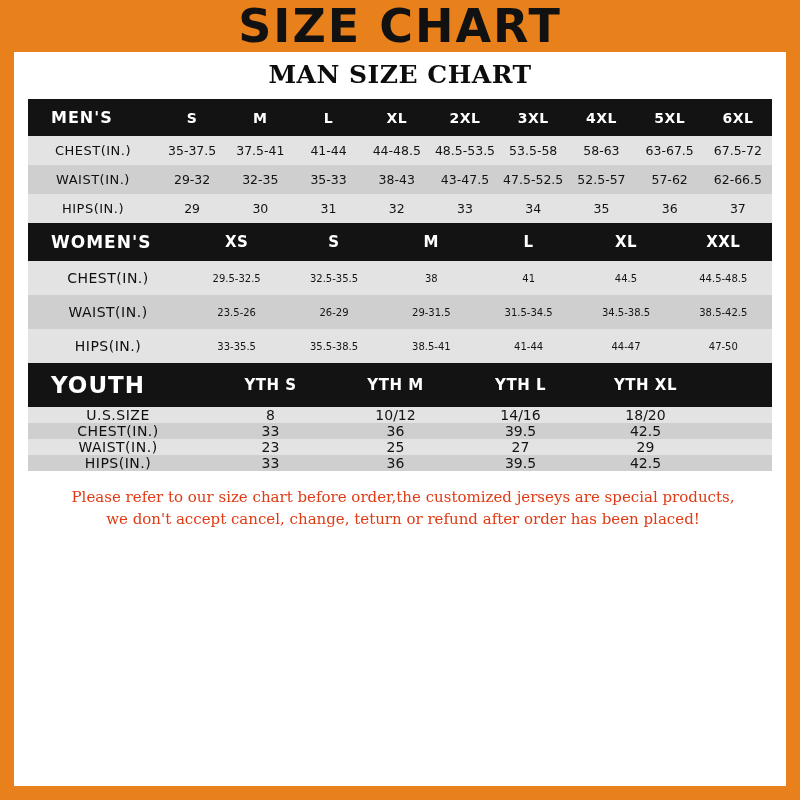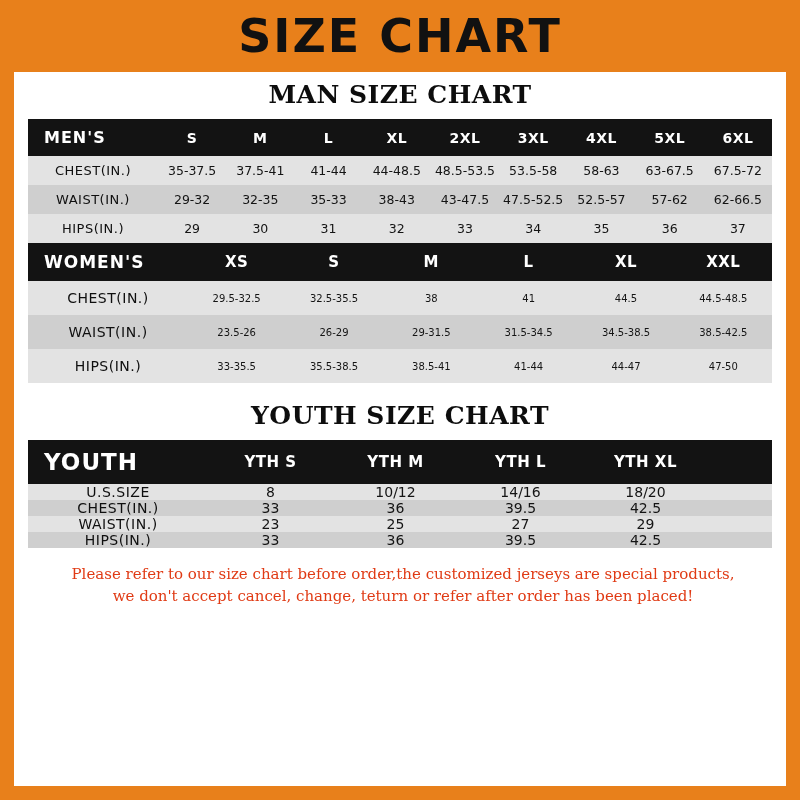--- a/index.html
+++ b/index.html
@@ -18,21 +18,21 @@
     width: 800px;
     height: 800px;
     background: #ffffff;
     box-sizing: border-box;
     border-left: 14px solid #e8801b;
     border-right: 14px solid #e8801b;
     border-bottom: 14px solid #e8801b;
   }
   .banner {
     background: #e8801b;
-    height: 72px;
+    height: 52px;
     display: flex;
     align-items: center;
     justify-content: center;
     margin: 0 -14px;
   }
   .banner-title {
     font-family: "DejaVu Sans", sans-serif;
     font-weight: bold;
     font-size: 46px;
     letter-spacing: 2px;
@@ -72,21 +72,21 @@
   }
   table.size-table thead th {
     color: #ffffff;
     font-weight: bold;
     font-size: 14px;
     padding: 9px 2px;
     letter-spacing: 0.5px;
   }
   table.size-table thead th.rowlabel {
     text-align: left;
-    padding-left: 16px;
+    padding-left: 23px;
     font-size: 16px;
     letter-spacing: 1px;
   }
   table.size-table tbody td {
     font-size: 12.5px;
     color: #141414;
     padding: 7px 2px;
   }
   table.size-table tbody td.rowlabel {
     font-size: 13px;
@@ -230,21 +230,20 @@
           <td>33-35.5</td>
           <td>35.5-38.5</td>
           <td>38.5-41</td>
           <td>41-44</td>
           <td>44-47</td>
           <td>47-50</td>
         </tr>
       </tbody>
     </table>
 
-    <div class="section-title sec3-title">YOUTH SIZE CHART</div>
     <table class="size-table t-youth">
       <colgroup>
         <col style="width:180px">
         <col span="4" style="width:125px">
         <col>
       </colgroup>
       <thead>
         <tr>
           <th class="rowlabel">YOUTH</th>
           <th>YTH S</th>
@@ -285,17 +284,17 @@
           <td>36</td>
           <td>39.5</td>
           <td>42.5</td>
           <td></td>
         </tr>
       </tbody>
     </table>
 
     <div class="note">
       <div>Please refer to our size chart before order,the customized jerseys are special products,</div>
-      <div>we don't accept cancel, change, teturn or refer after order has been placed!</div>
+      <div>we don't accept cancel, change, teturn or refund after order has been placed!</div>
     </div>
 
   </div>
 </div>
 
 </body></html>

